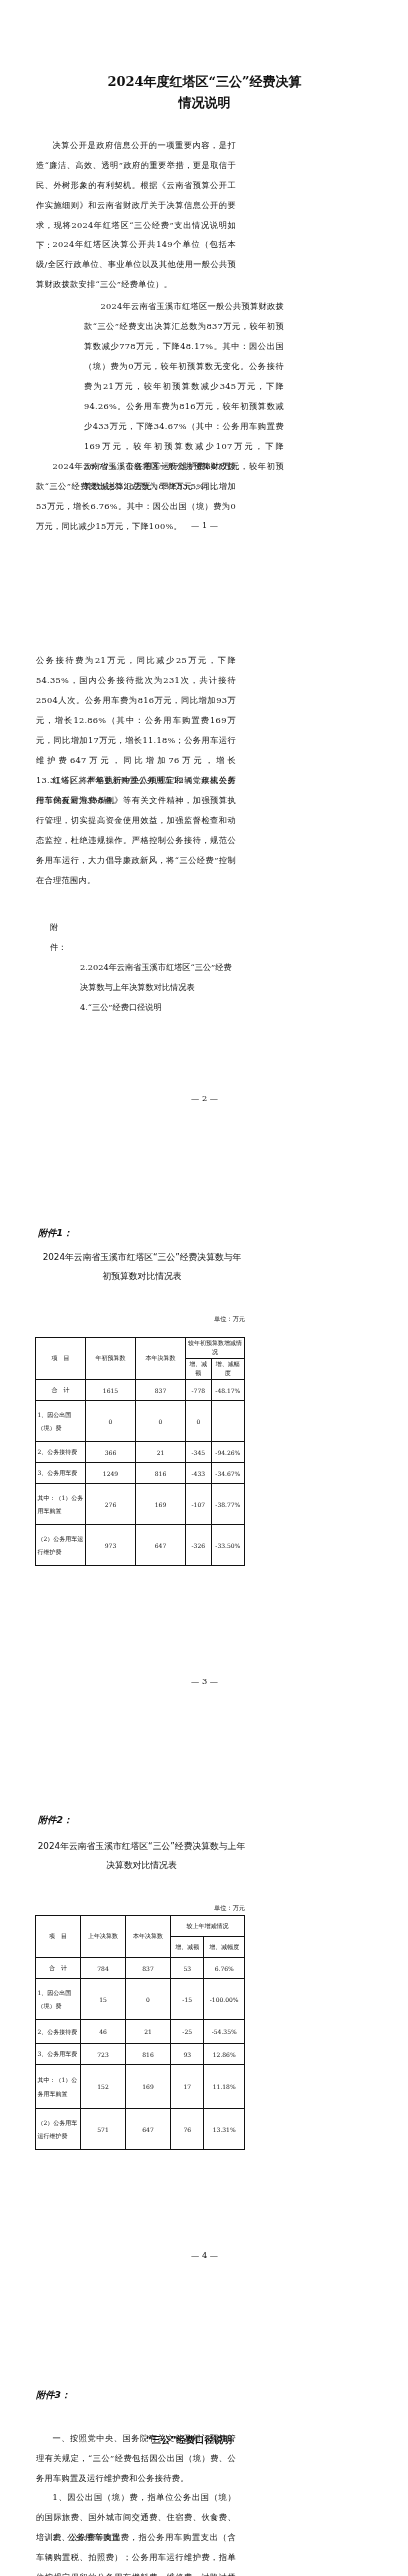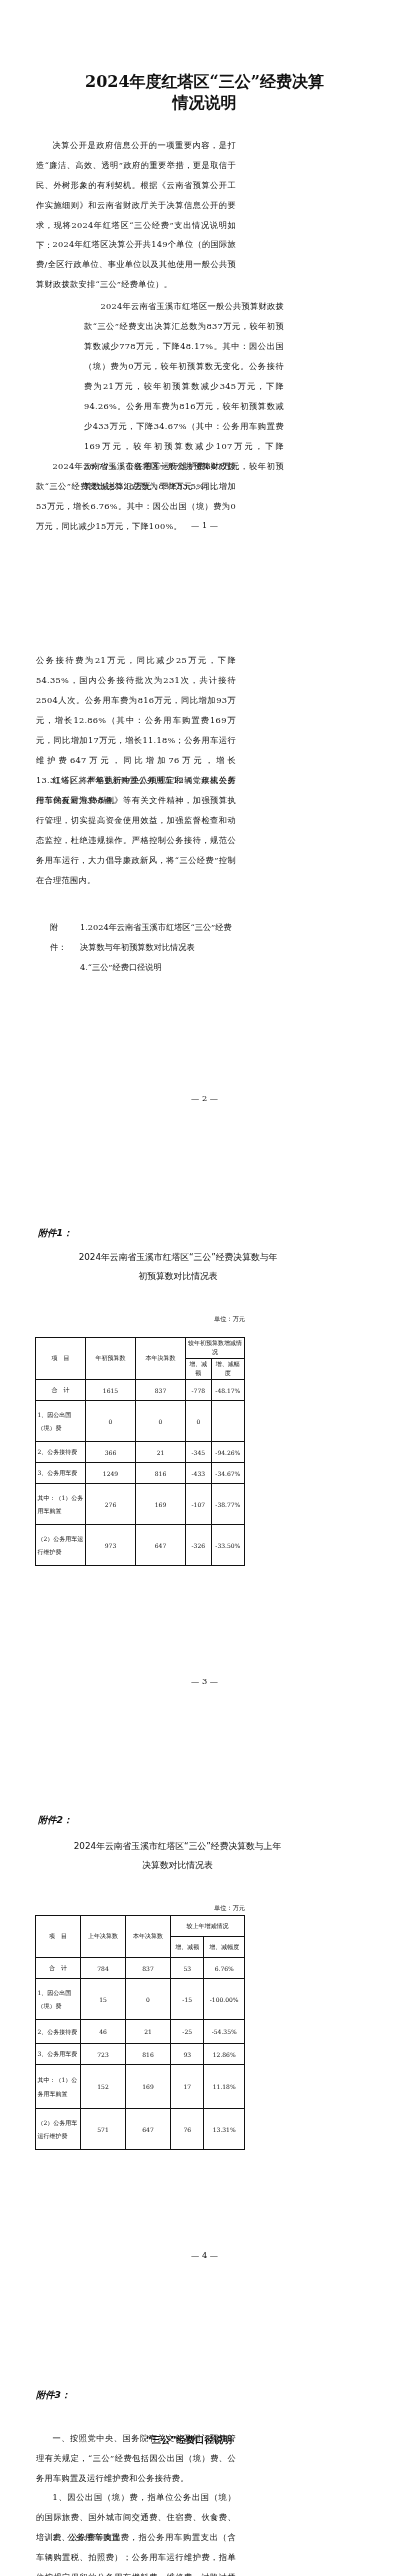--- a/index.html
+++ b/index.html
@@ -1,62 +1,65 @@
 <!DOCTYPE html>
 <html style="font-size:8.2px"><head>
 <meta charset="utf-8">
 <style>
   html, body { margin: 0; padding: 0; background: #ffffff; }
   body { width: 409px; height: 2890px; position: relative; overflow: hidden;
          font-family: "DejaVu Serif", "Liberation Serif", serif; color: #111; }
   .abs { position: absolute; }
   .title { left: 0; width: 409px; text-align: center; font-weight: bold;
-           font-size: 16px; line-height: 20.6px; letter-spacing: 0px;
+           font-size: 13px; line-height: 20.6px; letter-spacing: 0px;
            font-family: "DejaVu Serif", "Liberation Serif", serif; }
   .para { left: 36px; width: 200px; font-size: 8.2px; line-height: 20px;
           text-align: justify; text-indent: 16.5px; letter-spacing: 0.3px;
           margin: 0; }
   .para.noindent { text-indent: 0; }
   .pagenum { left: 0; width: 409px; text-align: center; font-size: 8.2px; }
   .attach-label { left: 38px; font-size: 9.3px; font-weight: bold;
                   font-family: "DejaVu Sans", "Liberation Sans", sans-serif; font-style: italic; }
   .table-title { left: 36px; width: 206px; text-align: center; font-size: 8.8px; line-height: 19px;
-                 font-family: "DejaVu Sans", "Liberation Sans", sans-serif; margin-left: 36px; }
+                 font-family: "DejaVu Sans", "Liberation Sans", sans-serif; }
   .unit { right: 165px; font-size: 6.2px; }
   table.fig { position: absolute; left: 35px; width: 210px; border-collapse: collapse;
               font-size: 6px; }
   table.fig td, table.fig th { border: 1px solid #111; font-weight: normal; text-align: center;
               vertical-align: middle; padding: 0 1.5px; }
   table.fig td.item { text-align: left; line-height: 13.4px; }
   .attachments { left: 50px; width: 185px; font-size: 8.2px; line-height: 20px; }
   .attachments .row { display: flex; gap: 9px; }
   .attachments .lbl { width: 21px; flex: none; }
   .attachments .txt { flex: 1; }
   .def-title { left: 0; width: 378px; text-align: center; font-size: 9.3px; font-weight: bold;
                font-family: "DejaVu Sans", "Liberation Sans", sans-serif; margin-top: 24px; }
 </style>
 </head>
 <body>
 
 <div class="abs title" style="top:72px;">2024年度红塔区“三公”经费决算</div>
 <div class="abs title" style="top:93px;">情况说明</div>
 
 <p class="abs para" style="top:135px;">决算公开是政府信息公开的一项重要内容，是打造“廉洁、高效、透明”政府的重要举措，更是取信于民、外树形象的有利契机。根据《云南省预算公开工作实施细则》和云南省财政厅关于决算信息公开的要求，现将2024年红塔区“三公经费”支出情况说明如下：</p>
-<p class="abs para" style="top:234px;">2024年红塔区决算公开共149个单位（的国际旅费/全区行政单位、事业单位以及其他使用一般公共预算财政拨款安排“三公”经费单位）。</p>
+<p class="abs para" style="top:234px;">2024年红塔区决算公开共149个单位（包括本级/全区行政单位、事业单位以及其他使用一般公共预算财政拨款安排“三公”经费单位）。</p>
 <p class="abs para" style="top:296px;margin-left:48px;">2024年云南省玉溪市红塔区一般公共预算财政拨款“三公”经费支出决算汇总数为837万元，较年初预算数减少778万元，下降48.17%。其中：因公出国（境）费为0万元，较年初预算数无变化。公务接待费为21万元，较年初预算数减少345万元，下降94.26%。公务用车费为816万元，较年初预算数减少433万元，下降34.67%（其中：公务用车购置费169万元，较年初预算数减少107万元，下降38.77%；公务用车运行维护费647万元，较年初预算数减少326万元，下降33.5%）。</p>
 <p class="abs para" style="top:456px;">2024年云南省玉溪市红塔区一般公共预算财政拨款“三公”经费支出决算汇总数为837万元，同比增加53万元，增长6.76%。其中：因公出国（境）费为0万元，同比减少15万元，下降100%。</p>
 <div class="abs pagenum" style="top:520px;">— 1 —</div>
 
 <p class="abs para noindent" style="top:650px;">公务接待费为21万元，同比减少25万元，下降54.35%，国内公务接待批次为231次，共计接待2504人次。公务用车费为816万元，同比增加93万元，增长12.86%（其中：公务用车购置费169万元，同比增加17万元，增长11.18%；公务用车运行维护费647万元，同比增加76万元，增长13.31%）。本年更新购置公务用车12辆，年末公务用车保有量为358辆。</p>
 <p class="abs para" style="top:770px;">红塔区将严格执行中央八项规定和《党政机关厉行节约反对浪费条例》等有关文件精神，加强预算执行管理，切实提高资金使用效益，加强监督检查和动态监控，杜绝违规操作。严格控制公务接待，规范公务用车运行，大力倡导廉政新风，将“三公经费”控制在合理范围内。</p>
 
 <div class="abs attachments" style="top:917px;">
   <div class="row">
     <span class="lbl">附件：</span>
-    <span class="txt">1.2024年云南省玉溪市红塔区“三公”经费决算数与年初预算数对比情况表</span>
+  </div>
+  <div class="row">
+    <span class="lbl"></span>
+    <span class="txt">2.2024年云南省玉溪市红塔区“三公”经费决算数与上年决算数对比情况表</span>
   </div>
   <div class="row">
     <span class="lbl"></span>
     <span class="txt">4.“三公”经费口径说明</span>
   </div>
 </div>
 <div class="abs pagenum" style="top:1093px;">— 2 —</div>
 
 <div class="abs attach-label" style="top:1227px;">附件1：</div>
 <div class="abs table-title" style="top:1248px; left:39px; width:206px;">2024年云南省玉溪市红塔区“三公”经费决算数与年初预算数对比情况表</div>

